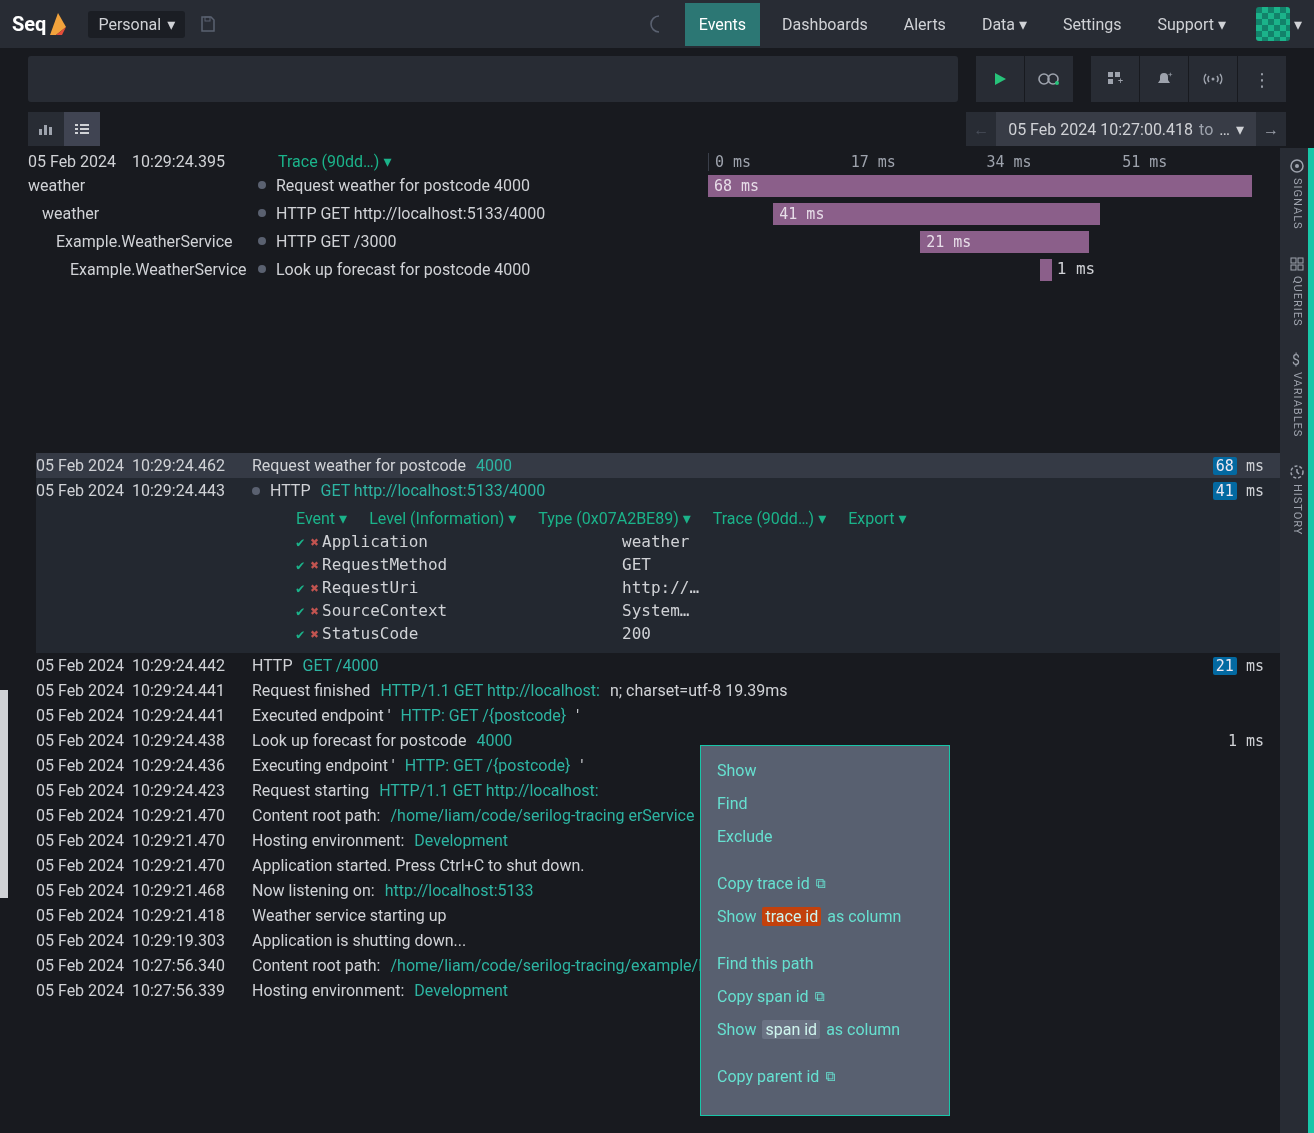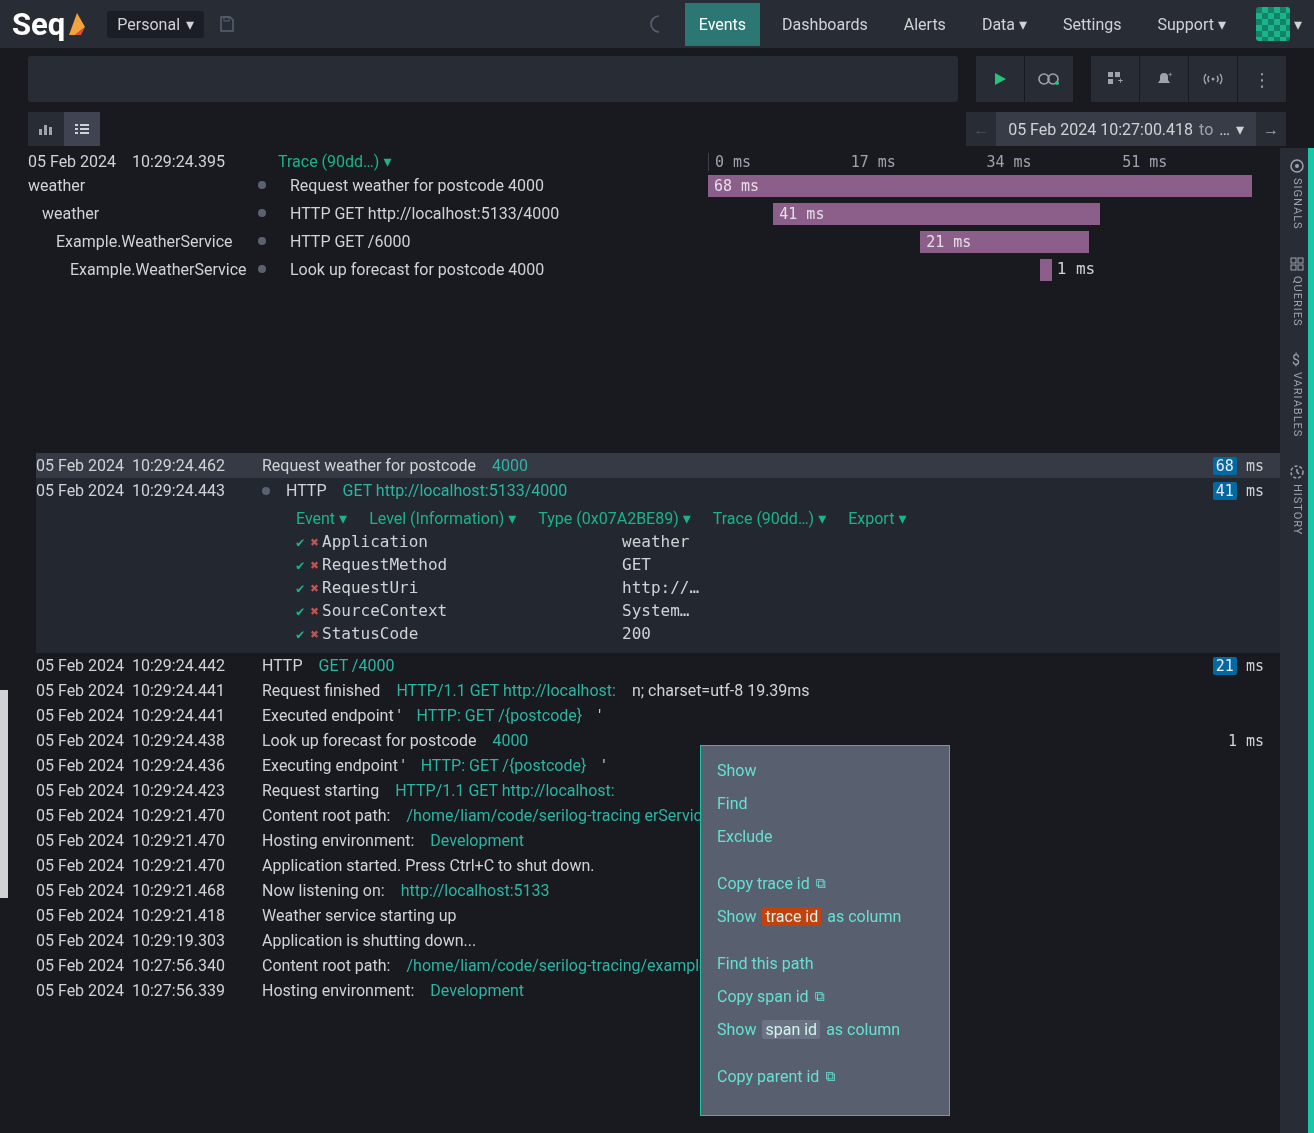--- a/index.html
+++ b/index.html
@@ -15,21 +15,21 @@
 
   
   .topnav {
     height: 48px;
     background: #282C34;
     display: flex;
     align-items: center;
     padding: 0 12px;
     gap: 8px;
   }
-  .logo { display: flex; align-items: center; gap: 4px; font-weight: 700; font-size: 31px; color: #fff; }
+  .logo { display: flex; align-items: center; gap: 4px; font-weight: 700; font-size: 20px; color: #fff; }
   .logo-flame { width: 16px; height: 22px; }
   .ws-picker {
     display: flex; align-items: center; gap: 6px;
     background: #1B1E24; color: #D0D2D6;
     padding: 4px 10px; border-radius: 3px;
     margin-left: 14px;
   }
   .save-icon { color: #5A6170; margin-left: 6px; }
   .nav-spacer { flex: 1; }
   .theme-icon { color: #5A6170; margin-right: 8px; }
@@ -109,40 +109,40 @@
   .timeline-ticks { display:grid; grid-template-columns:repeat(4,1fr); border-left:1px solid #3A3F4A;}
   .tick { border-right:1px solid rgba(255,255,255,0); padding-left:6px; color:#9EA3AD; font-size:15px;}
 
   .span-row {
     display:grid;
     grid-template-columns: 230px 450px 1fr;
     align-items:center;
     padding: 2px 28px;
   }
   .span-service { text-align:right; color:#D0D2D6; padding-right:8px;}
-  .span-msg { display:flex; align-items:center; gap:24px; color:#D0D2D6;}
+  .span-msg { display:flex; align-items:center; gap:10px; color:#D0D2D6;}
   .bullet { width:8px;height:8px;border-radius:50%;background:#5A6170; flex:none;}
   .span-bar-cell { position:relative; height:24px; }
   .span-bar {
     position:absolute; top:2px; height:22px;
     background:#8B5F8A; display:flex; align-items:center; padding:0 6px;
     color:#E7DDE8; font-size:15px;
   }
 
   
   .evlist { margin-top:170px; overflow-y:auto; max-height: calc(100% - 220px); padding-left:36px;}
   .ev-row {
     display:grid;
     grid-template-columns: 96px 120px 1fr 80px;
     align-items:center;
     padding: 3px 16px 3px 0;
   }
   .ev-row .ts-date { color:#D0D2D6; }
   .ev-row .ts-time { color:#D0D2D6; }
-  .ev-msg { display:flex; align-items:center; gap:16px; color:#D0D2D6; overflow:hidden; white-space:nowrap;margin-left:10px;}
+  .ev-msg { display:flex; align-items:center; gap:10px; color:#D0D2D6; overflow:hidden; white-space:nowrap;}
   .ev-msg .bullet { background:#5A6170; }
   .ev-msg .accent { color:#2DB4A2; }
   .ev-dur { text-align:right; font-size:15px; color:#D0D2D6;}
   .ev-dur .num { background:#0369a1; padding:0 3px; border-radius:2px; color:#F0E8F2;}
   .ev-row.expanded { background:#232830; }
   .gutter-marker {
     position:absolute; left:0; top:542px; width:8px; height:208px; background:#D0D2D6;
   }
   .ev-row.sel { background:#353A45; }
 
@@ -342,21 +342,21 @@
             <span>HTTP GET http://localhost:5133/4000</span>
           </div>
           <div class="span-bar-cell mono">
             <div class="span-bar" style="left: 12%; width: 60%;">41 ms</div>
           </div>
         </div>
         <div class="span-row">
           <div class="span-service" style="padding-left: 28px; text-align: left;">Example.WeatherService</div>
           <div class="span-msg">
             <span class="bullet"></span>
-            <span>HTTP GET /6000</span>
+            <span>HTTP GET /3000</span>
           </div>
           <div class="span-bar-cell mono">
             <div class="span-bar" style="left: 39%; width: 31%;">21 ms</div>
           </div>
         </div>
         <div class="span-row">
           <div class="span-service" style="padding-left: 42px; text-align: left;">Example.WeatherService</div>
           <div class="span-msg">
             <span class="bullet"></span>
             <span>Look up forecast for postcode 4000</span>

